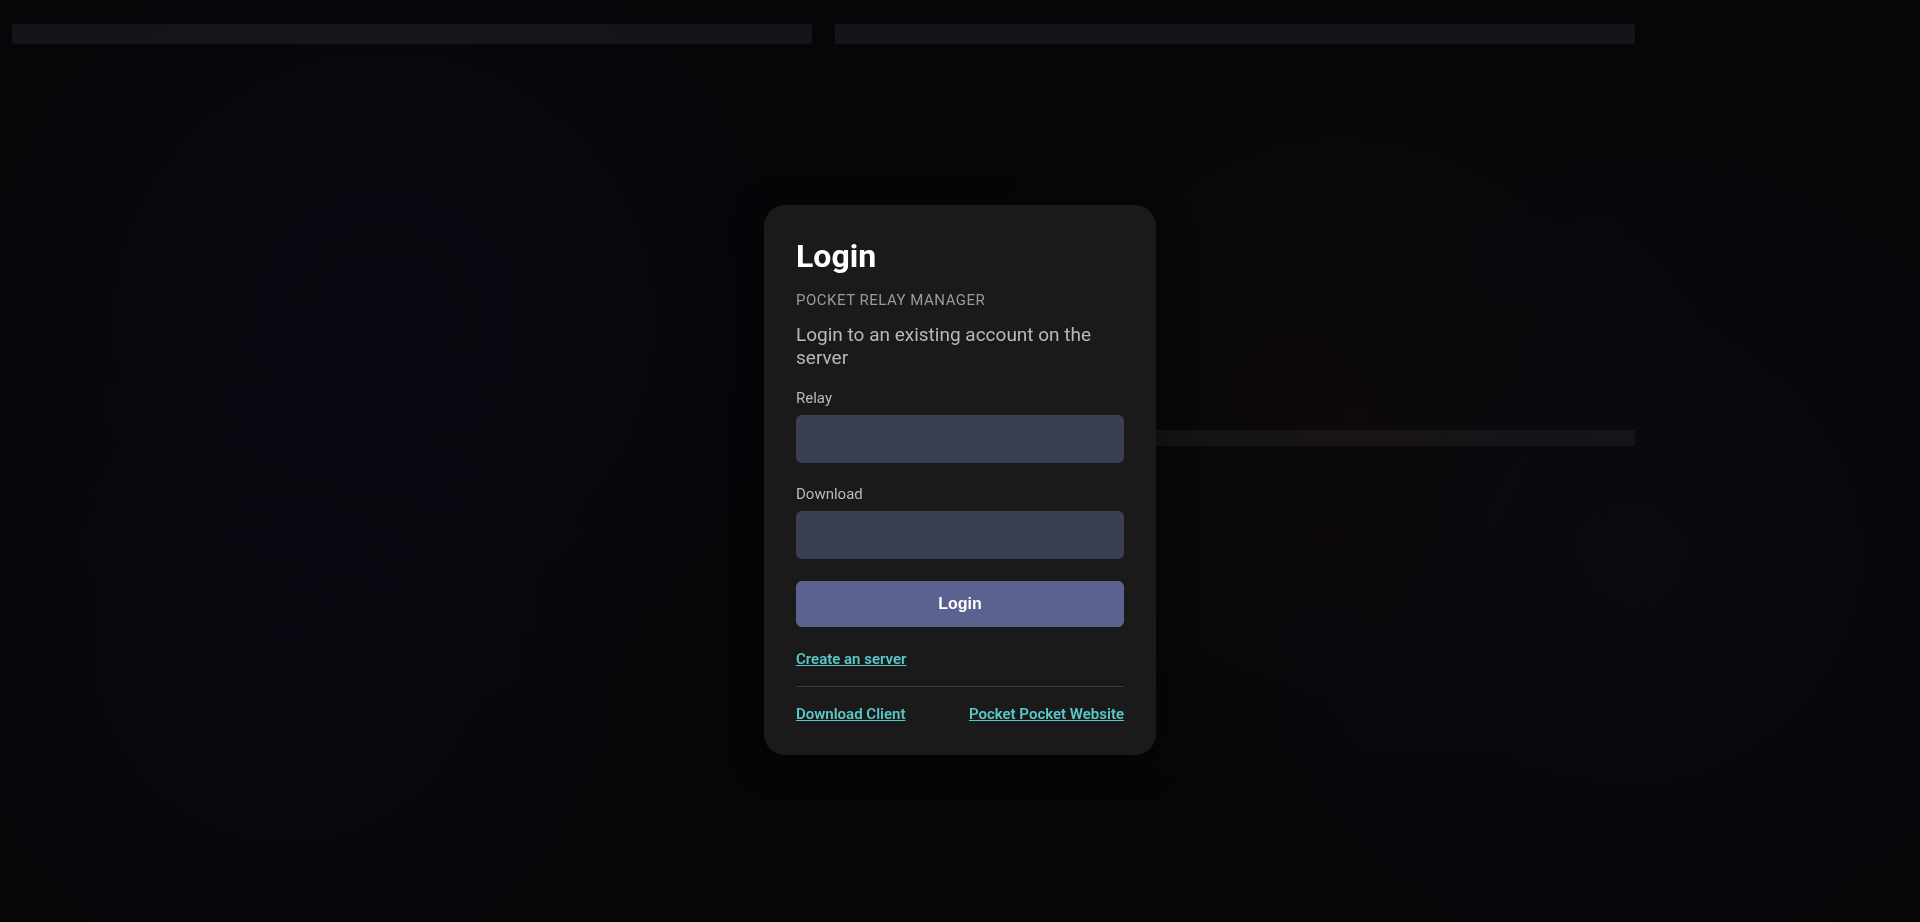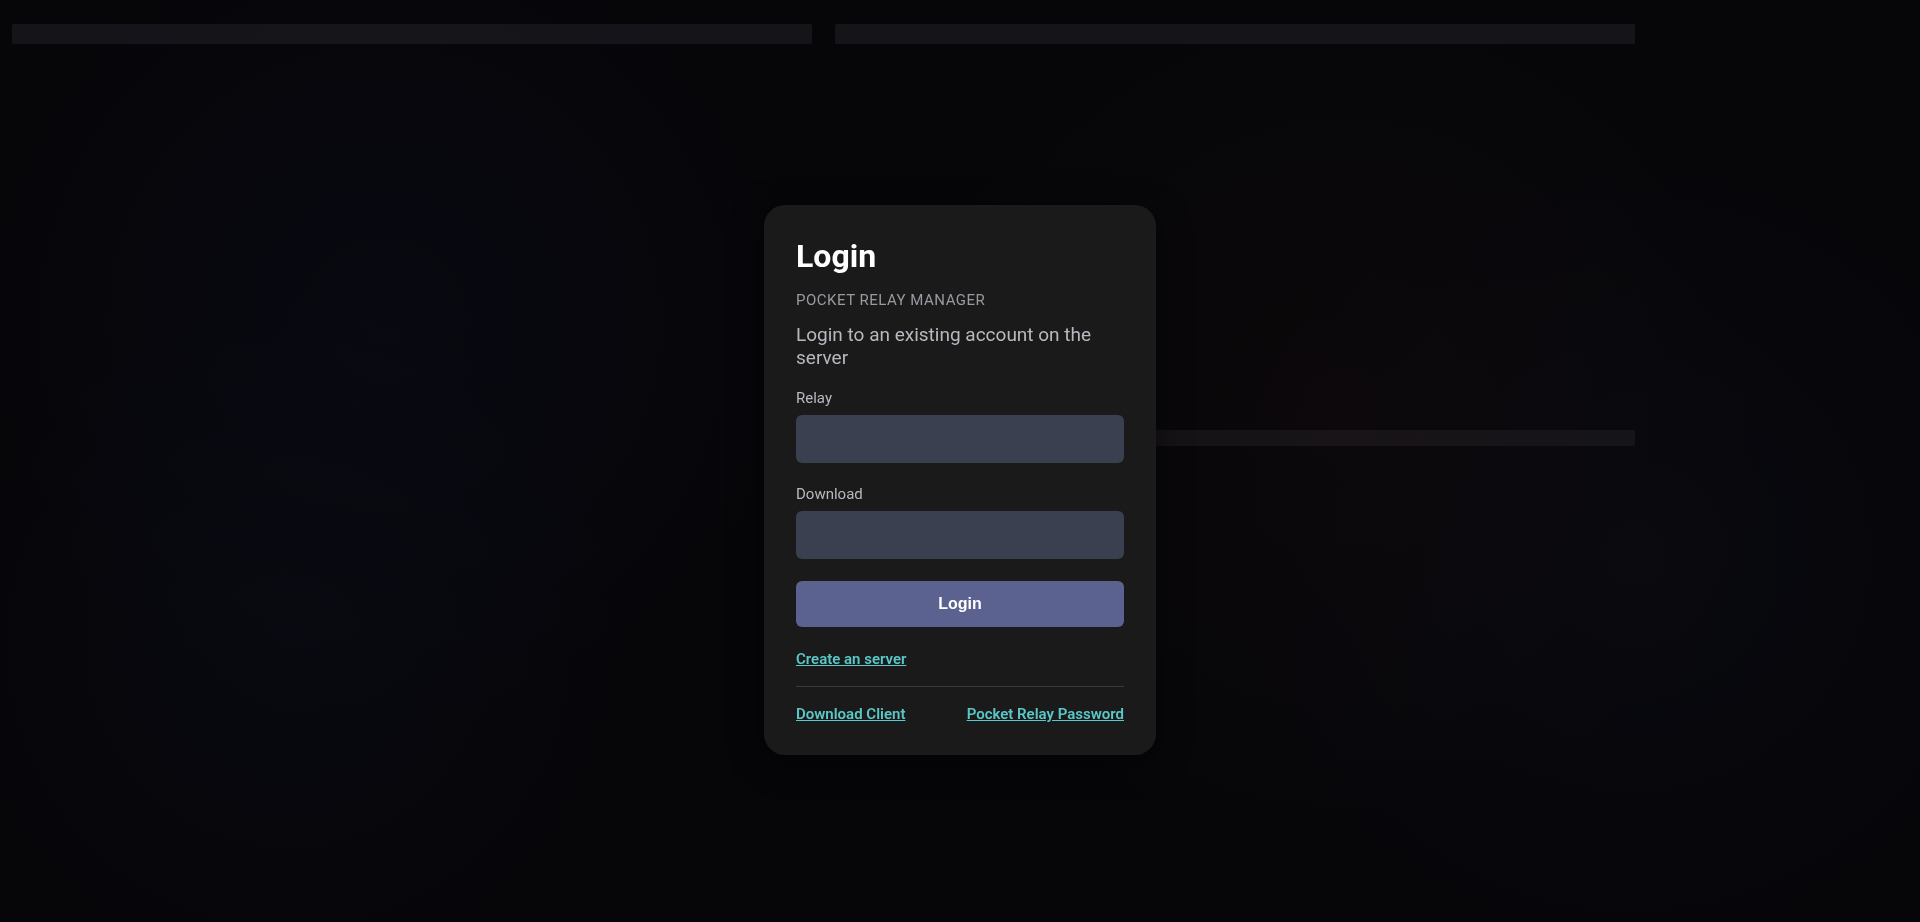--- a/index.html
+++ b/index.html
@@ -187,15 +187,15 @@
   <button class="login-button">Login</button>
   
   <div class="create-link-row">
     <a class="link">Create an server</a>
   </div>
   
   <div class="divider"></div>
   
   <div class="footer-links">
     <a class="link">Download Client</a>
-    <a class="link">Pocket Relay Password</a>
+    <a class="link">Pocket Pocket Website</a>
   </div>
 </div>
 
 </body></html>

